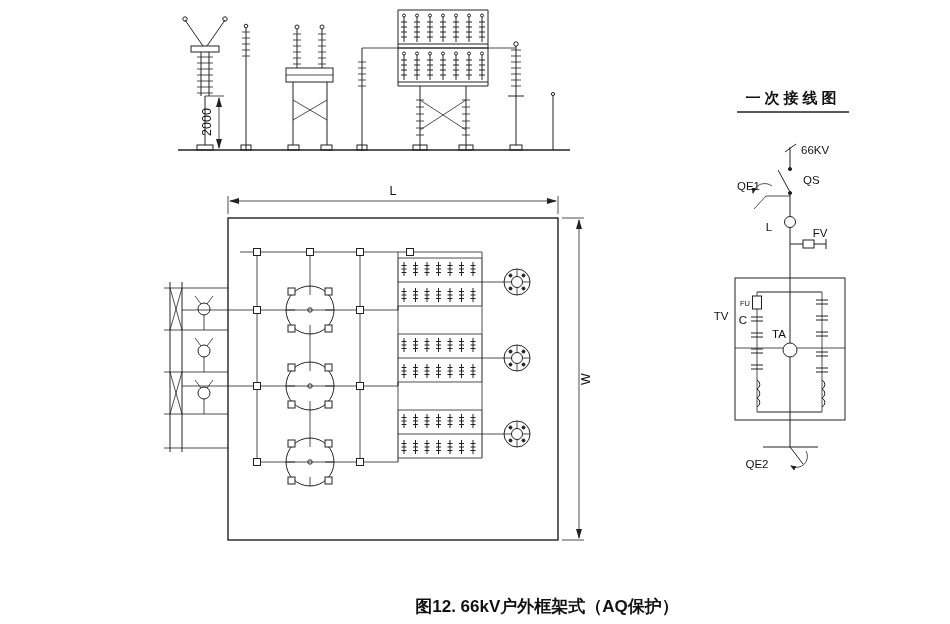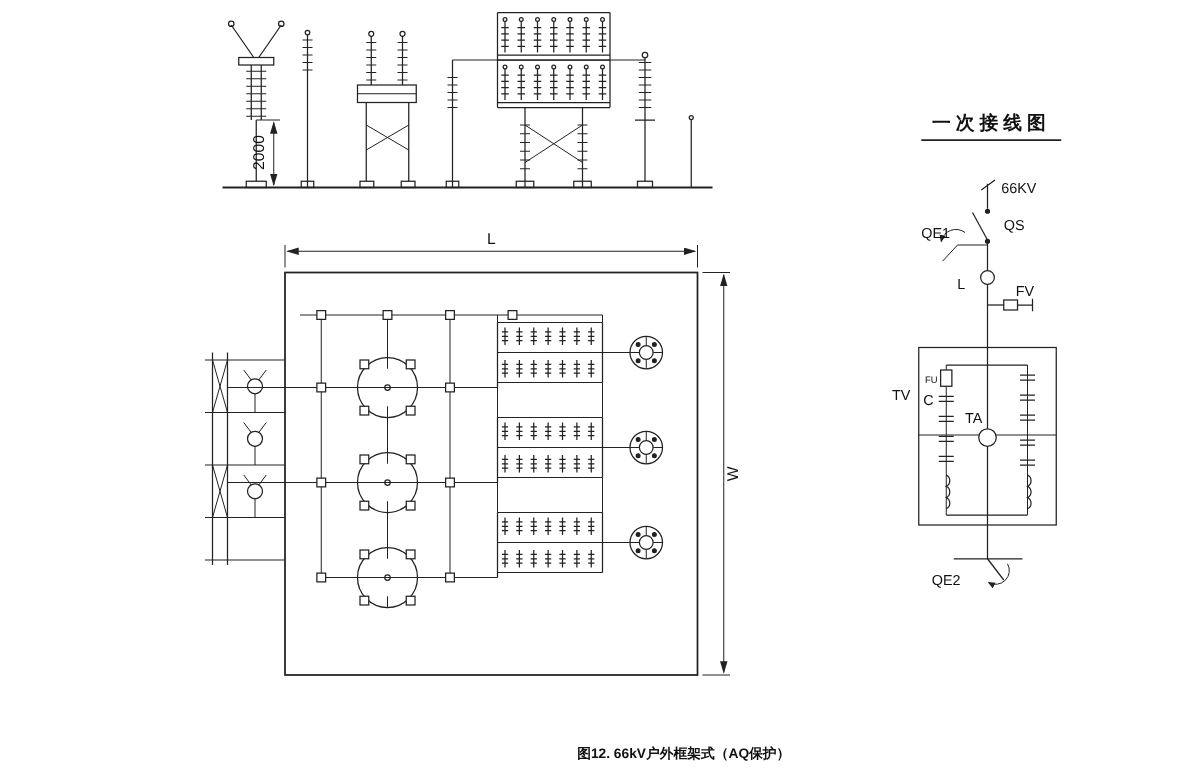--- a/index.html
+++ b/index.html
@@ -8,21 +8,21 @@
   svg{position:absolute;left:0;top:0;}
   svg text{fill:#111;stroke:none;font-family:"Liberation Sans","DejaVu Sans",sans-serif;}
   .thin{stroke-width:0.8;}
   .med{stroke-width:1.4;}
   .thick{stroke-width:1.7;}
   .lbl{font-size:11.5px;}
   .lbl-sm{font-size:7.5px;}
   .dim{font-size:12.5px;}
   .ttl{font-size:15px;font-weight:bold;letter-spacing:4px;}
   .caption{position:absolute;top:595px;left:547px;transform:translateX(-50%);
-           font-size:11px;font-weight:bold;color:#111;white-space:nowrap;}
+           font-size:17px;font-weight:bold;color:#111;white-space:nowrap;}
 </style>
 </head>
 <body>
 
 <div class="stage">
 <svg width="950" height="624" viewBox="0 0 950 624">
   <defs>
     <marker id="arr" markerWidth="11" markerHeight="8" refX="9" refY="3" orient="auto-start-reverse" markerUnits="userSpaceOnUse">
       <path d="M0 0 L10 3 L0 6 Z" fill="#222"></path>
     </marker>

